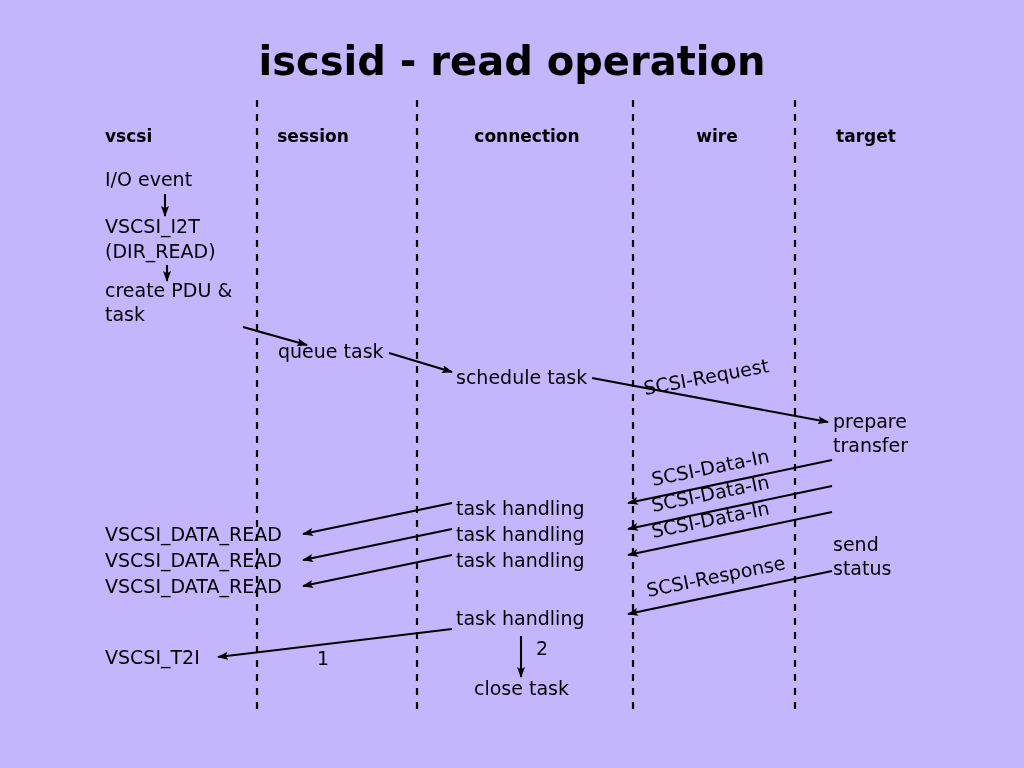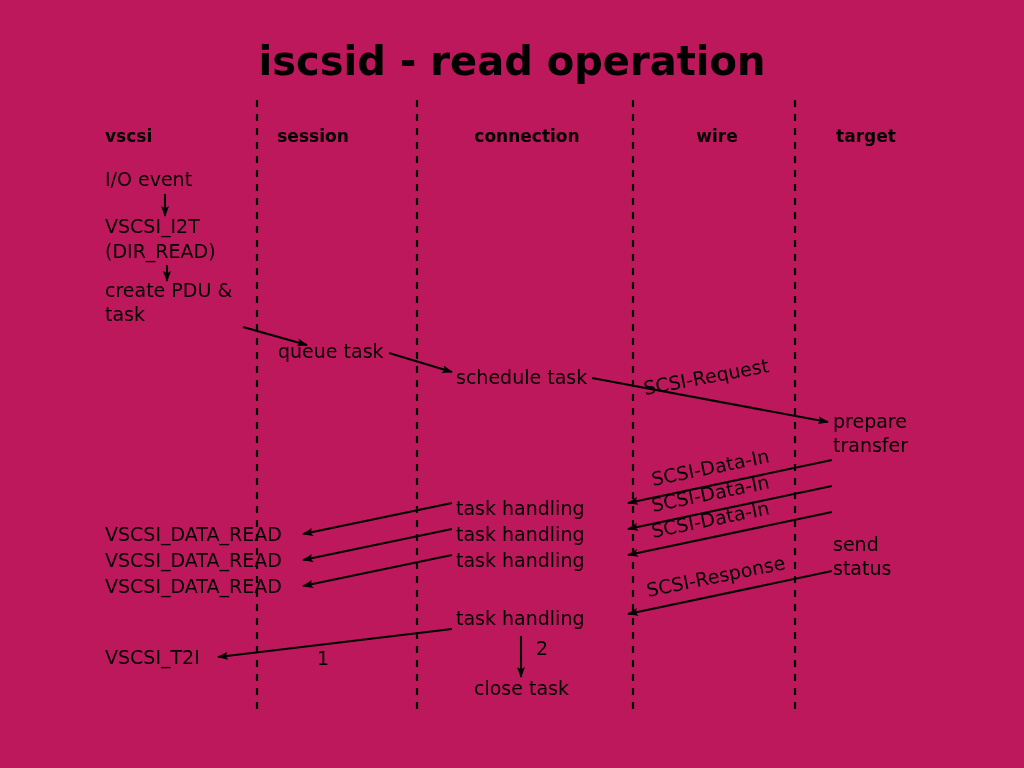--- a/index.html
+++ b/index.html
@@ -4,21 +4,21 @@
 <style>
   html, body {
     margin: 0;
     padding: 0;
     background: #ffffff;
   }
   #page {
     position: relative;
     width: 1024px;
     height: 768px;
-    background: #be185d;
+    background: #c4b5fd;
     font-family: "DejaVu Sans", sans-serif;
     overflow: hidden;
     text-align: center;
   }
   svg#diagram {
     display: block;
     width: 1024px;
     height: 768px;
   }
   .title-text {

